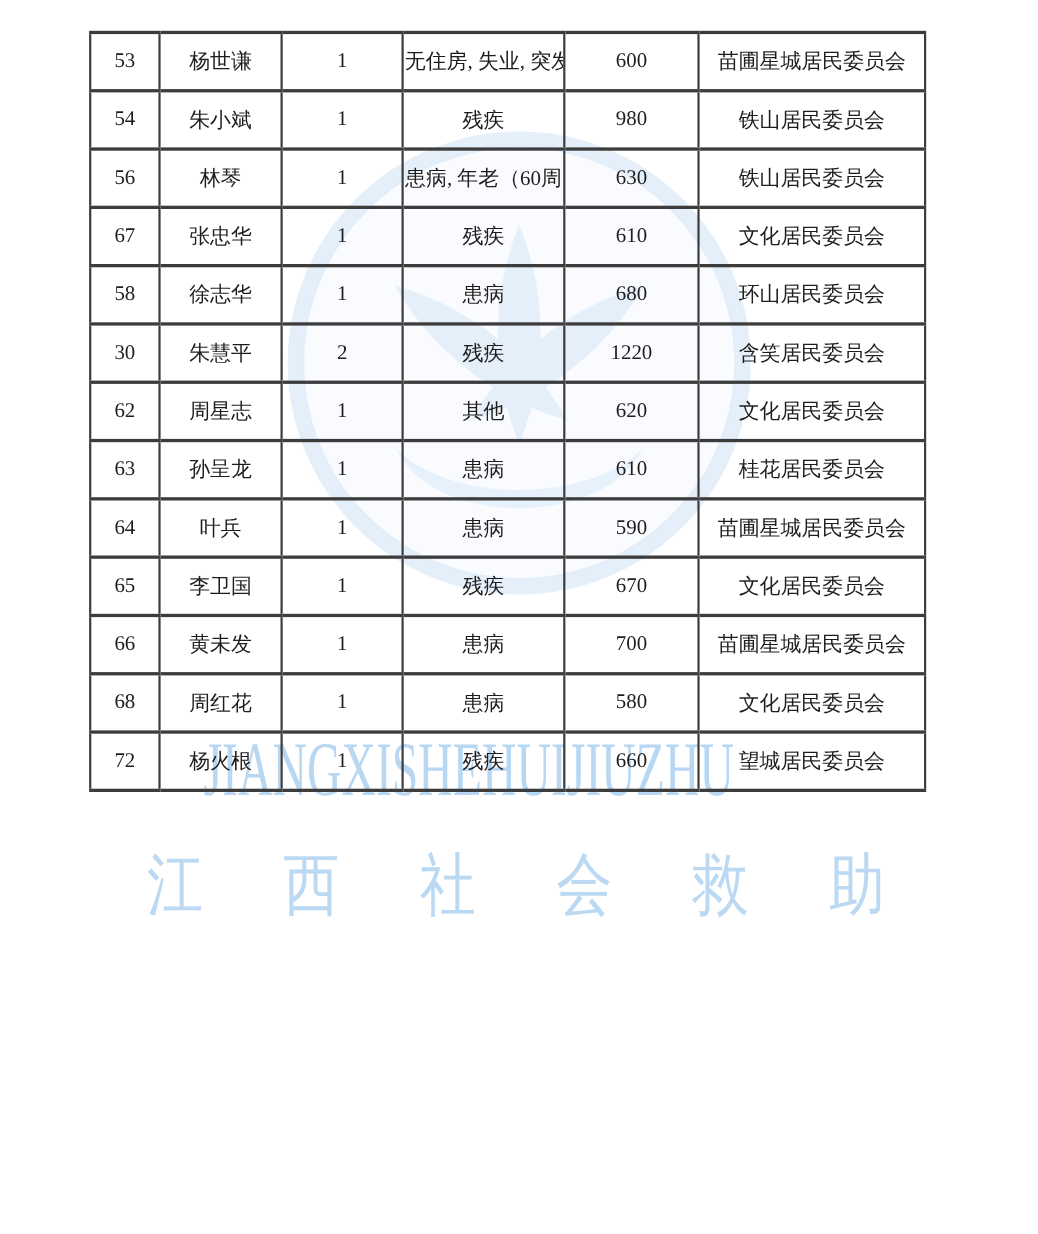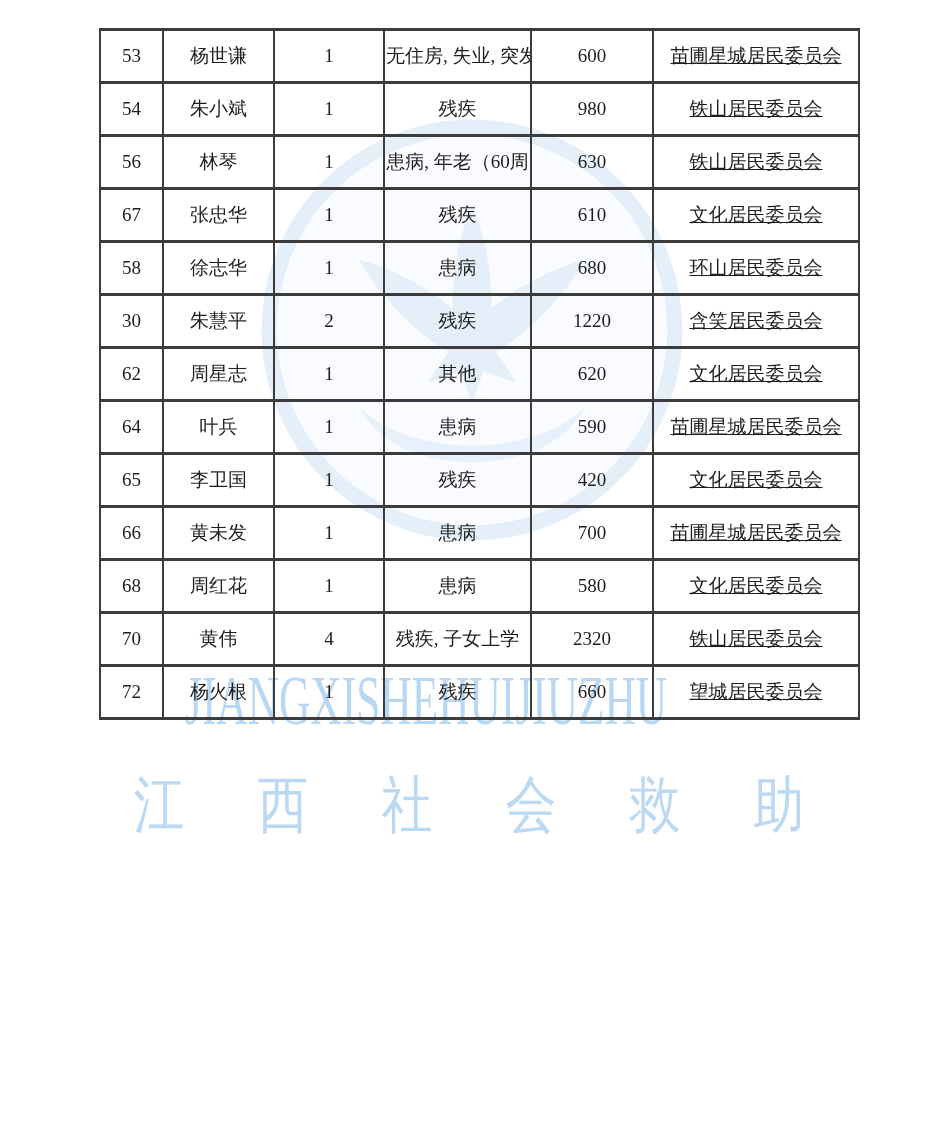--- a/index.html
+++ b/index.html
@@ -26,38 +26,38 @@
   .wm-cjk{
     position:absolute;left:128px;top:774px;width:682px;
     display:flex;justify-content:space-between;
     font-size:62px;line-height:1;color:#bcd9f3;
     z-index:1;pointer-events:none;
   }
   .wm-cjk span{display:block;transform:scaleX(0.82);transform-origin:center;}
 
   
   table.grid{
-    position:absolute;left:99px;top:28px;
+    position:absolute;left:81px;top:28px;
     width:759px;table-layout:fixed;
     border-collapse:collapse;z-index:2;
     background:transparent;
   }
   table.grid td{
     height:50px;
     border-style:solid;border-color:#3c3c3c;
     border-width:3px 2px;            
     text-align:center;vertical-align:middle;
     color:#1d1d1d;font-size:19px;
     padding:0 1px;
     white-space:nowrap;overflow:hidden;
     background:transparent;
   }
   td.c0,td.c2,td.c4{font-size:20px;}            
   td.c3{font-size:18px;}                        
-  td.c5{font-size:19px;text-decoration:underline;}                        
+  td.c5{font-size:19px;}                        
 </style>
 </head>
 <body>
 
 <div class="page">
 
   <div class="wm-emblem">
     <svg width="444" height="444" viewBox="0 0 444 444">
       <circle cx="222" cy="222" r="197" fill="#eaf3fb" opacity="0.30"></circle>
       <circle cx="222" cy="222" r="203" fill="none" stroke="#cde2f5" stroke-width="15" opacity="0.55"></circle>
@@ -140,60 +140,60 @@
         </tr>
         <tr>
           <td class="c0">62</td>
           <td class="c1">周星志</td>
           <td class="c2">1</td>
           <td class="c3">其他</td>
           <td class="c4">620</td>
           <td class="c5">文化居民委员会</td>
         </tr>
         <tr>
+          <td class="c0">63</td>
+          <td class="c1">孙呈龙</td>
+          <td class="c2">1</td>
+          <td class="c3">患病</td>
+          <td class="c4">610</td>
+          <td class="c5">桂花居民委员会</td>
+        </tr>
+        <tr>
           <td class="c0">64</td>
           <td class="c1">叶兵</td>
           <td class="c2">1</td>
           <td class="c3">患病</td>
           <td class="c4">590</td>
           <td class="c5">苗圃星城居民委员会</td>
         </tr>
         <tr>
           <td class="c0">65</td>
           <td class="c1">李卫国</td>
           <td class="c2">1</td>
           <td class="c3">残疾</td>
-          <td class="c4">420</td>
+          <td class="c4">670</td>
           <td class="c5">文化居民委员会</td>
         </tr>
         <tr>
           <td class="c0">66</td>
           <td class="c1">黄未发</td>
           <td class="c2">1</td>
           <td class="c3">患病</td>
           <td class="c4">700</td>
           <td class="c5">苗圃星城居民委员会</td>
         </tr>
         <tr>
           <td class="c0">68</td>
           <td class="c1">周红花</td>
           <td class="c2">1</td>
           <td class="c3">患病</td>
           <td class="c4">580</td>
           <td class="c5">文化居民委员会</td>
         </tr>
         <tr>
-          <td class="c0">70</td>
-          <td class="c1">黄伟</td>
-          <td class="c2">4</td>
-          <td class="c3">残疾, 子女上学</td>
-          <td class="c4">2320</td>
-          <td class="c5">铁山居民委员会</td>
-        </tr>
-        <tr>
           <td class="c0">72</td>
           <td class="c1">杨火根</td>
           <td class="c2">1</td>
           <td class="c3">残疾</td>
           <td class="c4">660</td>
           <td class="c5">望城居民委员会</td>
         </tr>
       </tbody>
   </table>
 

